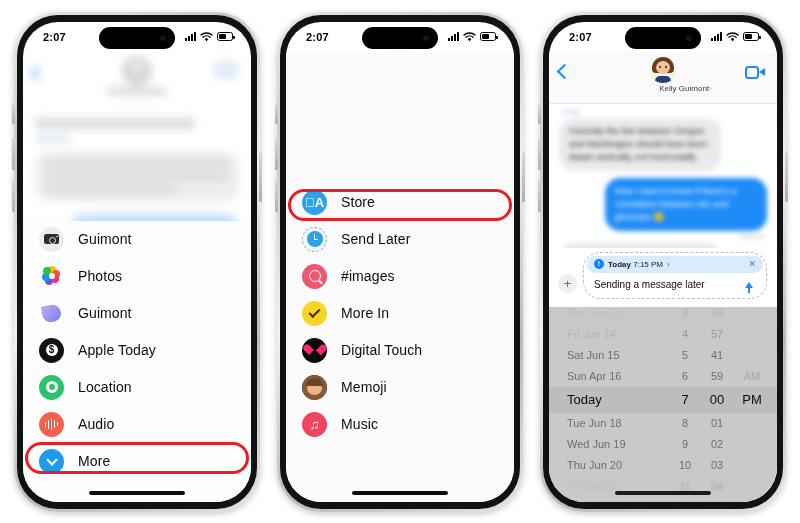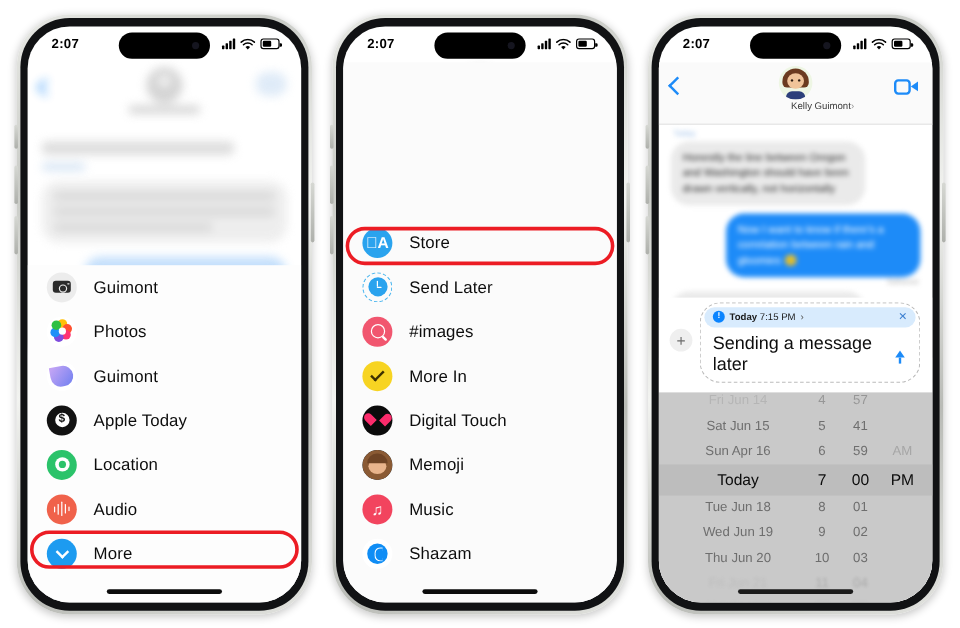--- a/index.html
+++ b/index.html
@@ -236,36 +236,36 @@
   .later-chip { background:#d8ebfd; border-radius:12px; height:17px;
         display:flex; align-items:center; gap:4px; padding:0 7px; }
   .later-chip .dot { width:10px;height:10px;border-radius:50%;background:#0a84ff;position:relative;flex:0 0 auto;}
   .later-chip .dot::after{content:"!";position:absolute;left:50%;top:50%;transform:translate(-50%,-54%);
         color:#fff;font-size:7px;font-weight:700;line-height:1;}
   .later-chip .txt { font-size:8px; color:#1b1b1b; }
   .later-chip .txt b{font-weight:700;}
   .later-chip .arr { font-size:8px; color:#545454; }
   .later-chip .x { margin-left:auto; font-size:9px; color:#3c7fd0; }
   .msgline { display:flex; align-items:center; gap:6px; padding:5px 7px 3px; }
-  .msgline .val { font-size:15px; color:#0e0e0e; }
+  .msgline .val { font-size:10px; color:#0e0e0e; }
   .msgline .send { margin-left:auto; width:14px;height:14px;border-radius:50%;
         display:flex;align-items:center;justify-content:center; }
   .msgline .send .up{width:0;height:0;border-left:4px solid transparent;border-right:4px solid transparent;
         border-bottom:6px solid #1d8bf8;position:relative;}
   .msgline .send .up::after{content:"";position:absolute;left:-1px;top:6px;width:2px;height:5px;background:#1d8bf8;}
   .plusbtn { position:absolute; left:9px; top:26px; width:19px;height:19px;border-radius:50%;
         background:#efefef; display:flex;align-items:center;justify-content:center;
         color:#6d6d6d; font-size:13px; line-height:1; z-index:4; }
 
   
   .picker { position:absolute; left:0; right:0; top:246px; bottom:0; background:#c9c9c9; }
   .picker .rows { position:absolute; left:0; right:0; top:50%; transform:translateY(-50%); }
   .prow { display:grid; grid-template-columns: 102px 32px 32px 38px; align-items:center;
           height:21px; padding-left:18px; font-size:11px; color:#6e6e6e; }
-  .prow .d { text-align:center; padding-right:6px; }
+  .prow .d { text-align:left; padding-right:6px; }
   .prow .h, .prow .m { text-align:center; }
   .prow .ap { text-align:center; }
   .prow.sel { background:#bdbdbd; color:#0b0b0b; font-size:13px; font-weight:500; height:26px; }
   .prow.f1 { opacity:.55; filter:blur(.5px); }
   .prow.f2 { opacity:.32; filter:blur(1.2px); }
   .prow.f3 { opacity:.18; filter:blur(2px); }
   .prow .dim { color:#a6a6a6; }
 
   .homebar { position:absolute; left:50%; bottom:7px; transform:translateX(-50%);
              width:96px; height:4px; border-radius:3px; background:#0c0c0c; z-index:10; }
@@ -472,26 +472,20 @@
                 <span class="face"></span>
               </span>
             <span class="label">Memoji</span>
           </div>
           <div class="menu-row">
             <span class="ico ico-music">
                 <span class="note">♫</span>
               </span>
             <span class="label">Music</span>
           </div>
-          <div class="menu-row">
-            <span class="ico ico-shazam">
-                <span class="z"></span>
-              </span>
-            <span class="label">Shazam</span>
-          </div>
         </div>
 
         <div class="ring-hl" style="left:2px; right:2px; top:167px; height:32px;"></div>
 
         <div class="homebar"></div>
       </div>
     </div>
   </div>
 
   <div class="phone">

